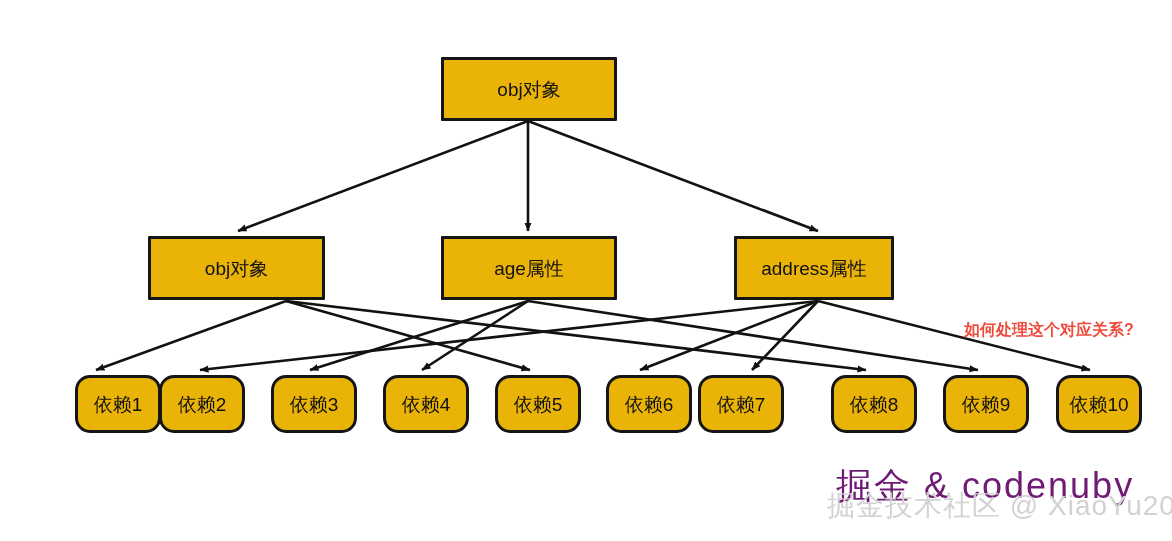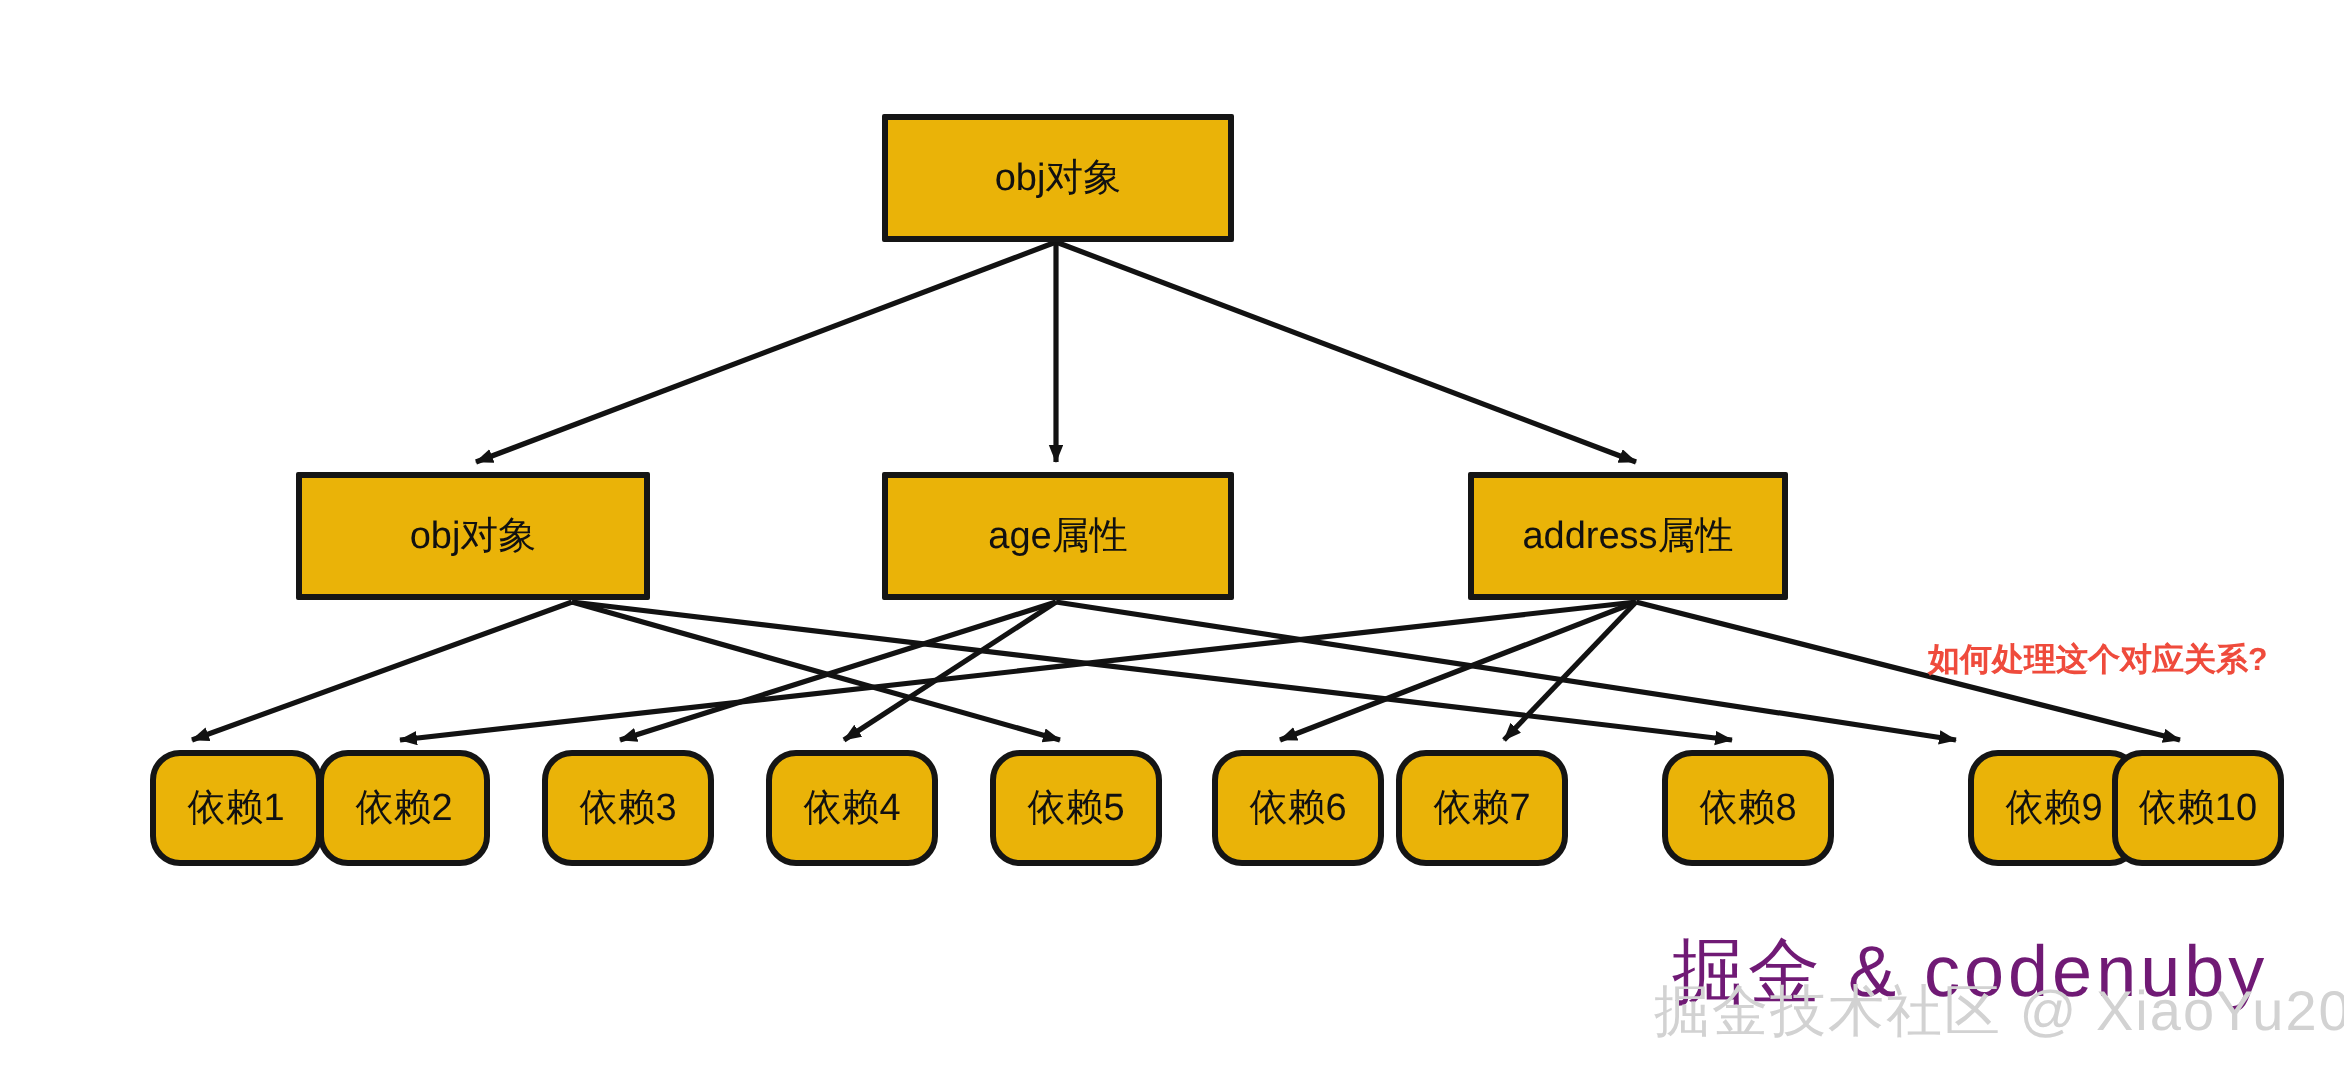--- a/index.html
+++ b/index.html
@@ -55,21 +55,21 @@
     height: 58px;
   }
   #dep-1  { left: 47px; margin-left: 28px; }
   #dep-2  { left: 159px; }
   #dep-3  { left: 271px; }
   #dep-4  { left: 383px; }
   #dep-5  { left: 495px; }
   #dep-6  { left: 606px; }
   #dep-7  { left: 698px; }
   #dep-8  { left: 831px; }
-  #dep-9  { left: 984px; }
+  #dep-9  { left: 943px; }
   #dep-10 { left: 1056px; }
   #annotation {
     position: absolute;
     left: 926px;
     top: 320px;
     font-size: 16px;
     font-weight: bold;
     color: #ef4b3c;
     white-space: nowrap;
     z-index: 4;

